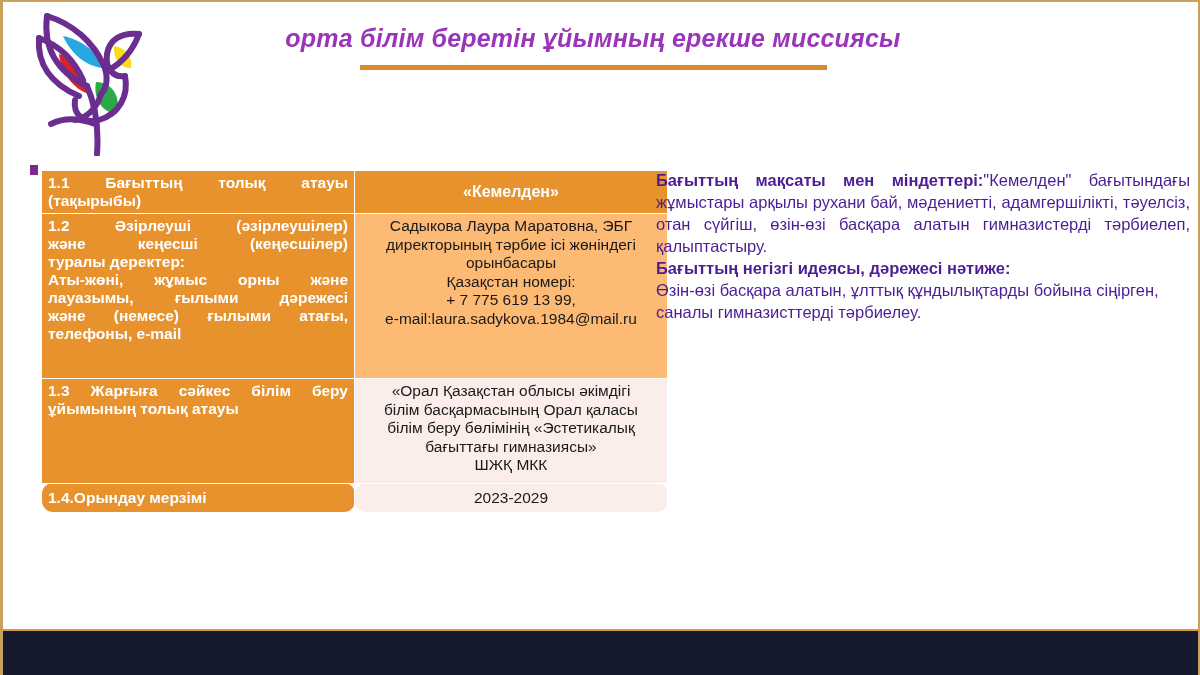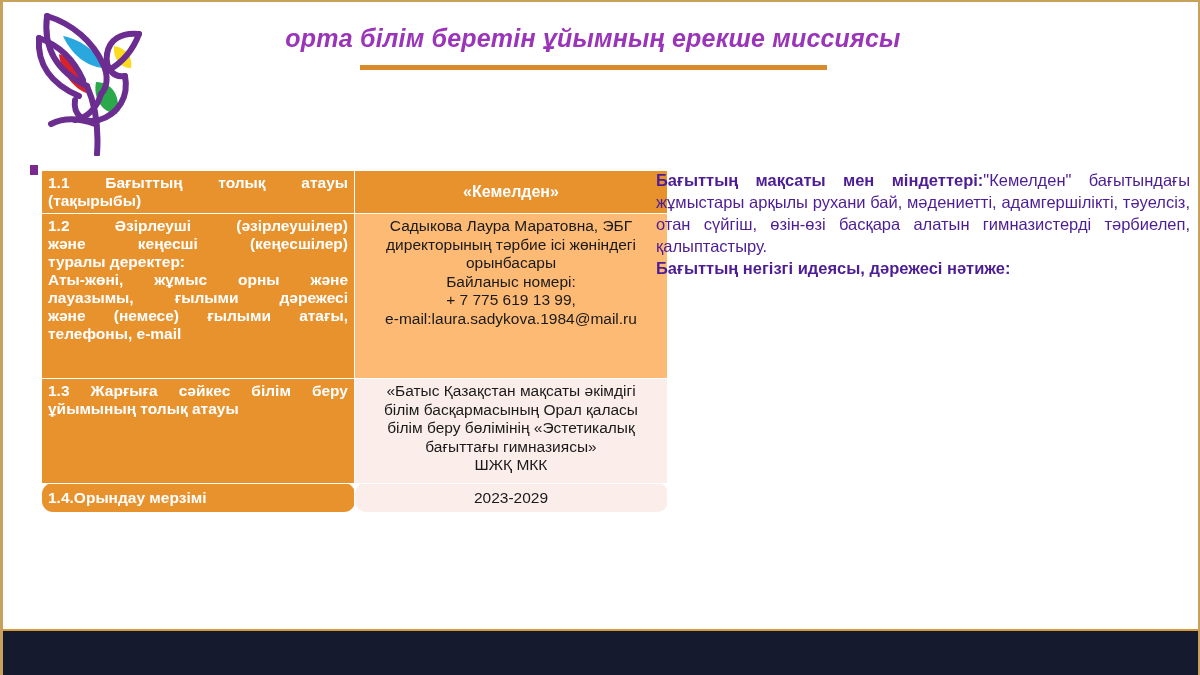--- a/index.html
+++ b/index.html
@@ -227,48 +227,49 @@
           <div class="nojust">туралы деректер:</div>
           <div>Аты-жөні,  жұмыс  орны  және</div>
           <div>лауазымы, ғылыми  дәрежесі</div>
           <div>және (немесе) ғылыми атағы,</div>
           <div class="nojust">телефоны, e-mail</div>
         </td>
         <td class="cell-value col-value">
           <div>Садыкова Лаура Маратовна, ЭБГ</div>
           <div>директорының тәрбие ісі жөніндегі</div>
           <div>орынбасары</div>
-          <div>Байланыс номері:</div>
+          <div>Қазақстан номері:</div>
           <div>+ 7 775 619 13 99,</div>
           <div>e-mail:laura.sadykova.1984@mail.ru</div>
         </td>
       </tr>
 
       <tr class="row-3">
         <td class="cell-label col-label">
           <div>1.3 Жарғыға сәйкес білім беру</div>
           <div class="nojust">ұйымының толық атауы</div>
         </td>
         <td class="cell-value light col-value">
-          <div>«Батыс Қазақстан мақсаты әкімдігі</div>
+          <div>«Орал Қазақстан облысы әкімдігі</div>
           <div>білім басқармасының Орал қаласы</div>
           <div>білім беру бөлімінің «Эстетикалық</div>
           <div>бағыттағы гимназиясы»</div>
           <div>ШЖҚ МКК</div>
         </td>
       </tr>
 
       <tr class="row-4">
         <td class="cell-label col-label">1.4.Орындау мерзімі</td>
         <td class="cell-value light col-value">2023-2029</td>
       </tr>
     </tbody>
   </table>
 
   <div class="right-block">
     <p><b>Бағыттың мақсаты мен міндеттері:</b><span>"Кемелден" бағытындағы жұмыстары арқылы рухани бай, мәдениетті, адамгершілікті, тәуелсіз,  отан сүйгіш, өзін-өзі басқара алатын гимназистерді тәрбиелеп, қалыптастыру.</span></p>
     <p><b>Бағыттың негізгі идеясы, дәрежесі нәтиже:</b></p>
+    <p class="rb-last">Өзін-өзі басқара алатын, ұлттық құндылықтарды бойына сіңірген, саналы гимназисттерді тәрбиелеу.</p>
   </div>
 
   <div class="bottom-rule"></div>
   <div class="bottom-bar"></div>
 
 </div>
 
 </body></html>

